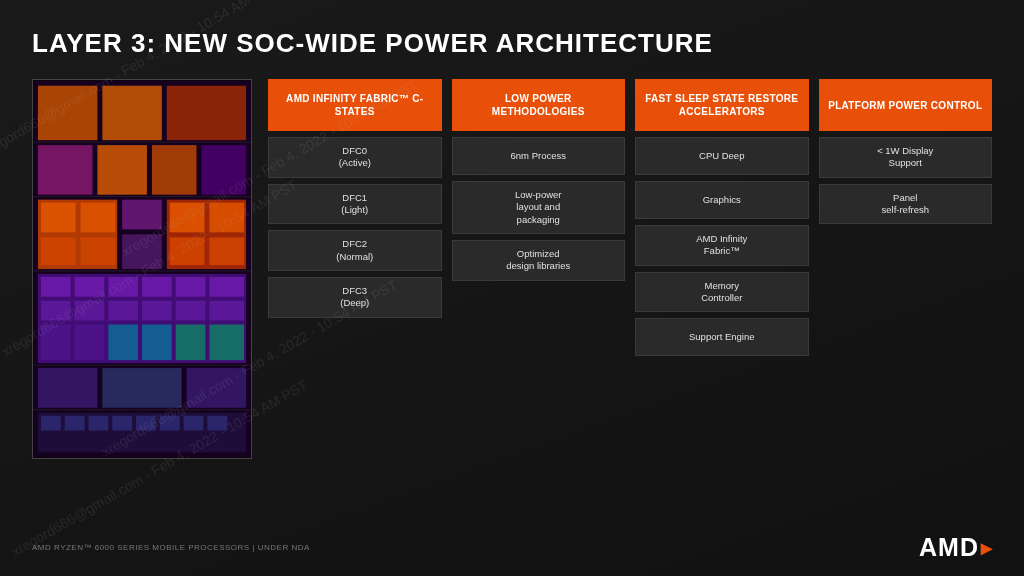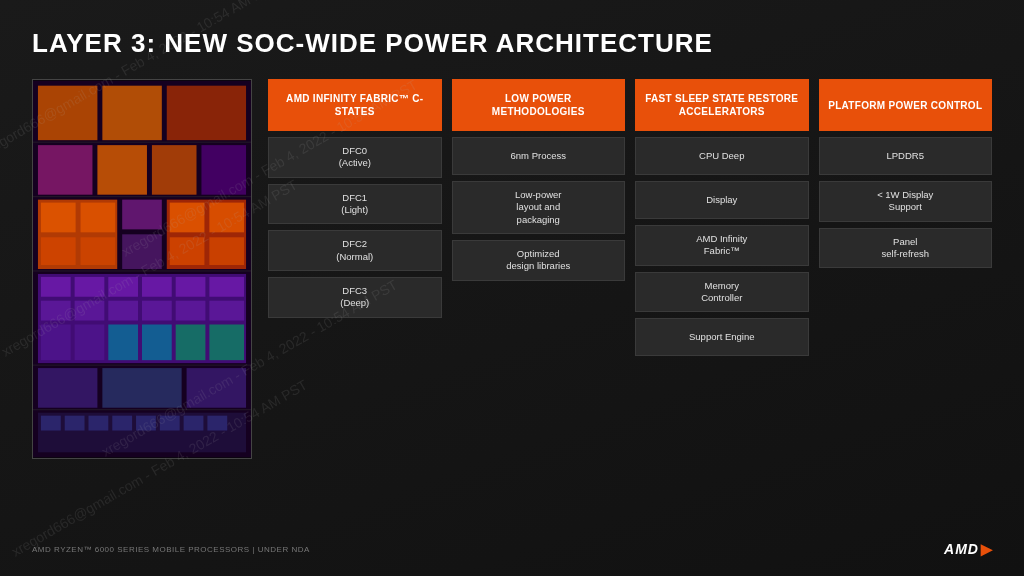--- a/index.html
+++ b/index.html
@@ -113,24 +113,23 @@
       text-transform: uppercase;
     }
 
     .amd-logo {
       display: flex;
       align-items: center;
     }
 
     .amd-logo-text {
       color: #ffffff;
-      font-size: 14px;
+      font-size: 25px;
       font-weight: 900;
       letter-spacing: 1px;
-      font-style: italic;
     }
 
     .amd-arrow {
       color: #e8500a;
       font-size: 22px;
       font-weight: 900;
       margin-left: 2px;
     }
 
     
@@ -263,29 +262,28 @@
       <div class="column">
         <div class="col-header">LOW POWER METHODOLOGIES</div>
         <div class="col-item">6nm Process</div>
         <div class="col-item">Low-power<br>layout and<br>packaging</div>
         <div class="col-item">Optimized<br>design libraries</div>
       </div>
 
       <div class="column">
         <div class="col-header">FAST SLEEP STATE RESTORE ACCELERATORS</div>
         <div class="col-item">CPU Deep</div>
-        <div class="col-item">Display</div>
+        <div class="col-item">Graphics</div>
         <div class="col-item">AMD Infinity<br>Fabric™</div>
         <div class="col-item">Memory<br>Controller</div>
         <div class="col-item">Support Engine</div>
       </div>
 
       <div class="column">
         <div class="col-header">PLATFORM POWER CONTROL</div>
-        <div class="col-item">LPDDR5</div>
         <div class="col-item">&lt; 1W Display<br>Support</div>
         <div class="col-item">Panel<br>self-refresh</div>
       </div>
 
     </div>
   </div>
 
   <div class="footer">
     <div class="footer-left">AMD RYZEN™ 6000 SERIES MOBILE PROCESSORS | UNDER NDA</div>
     <div class="amd-logo">

